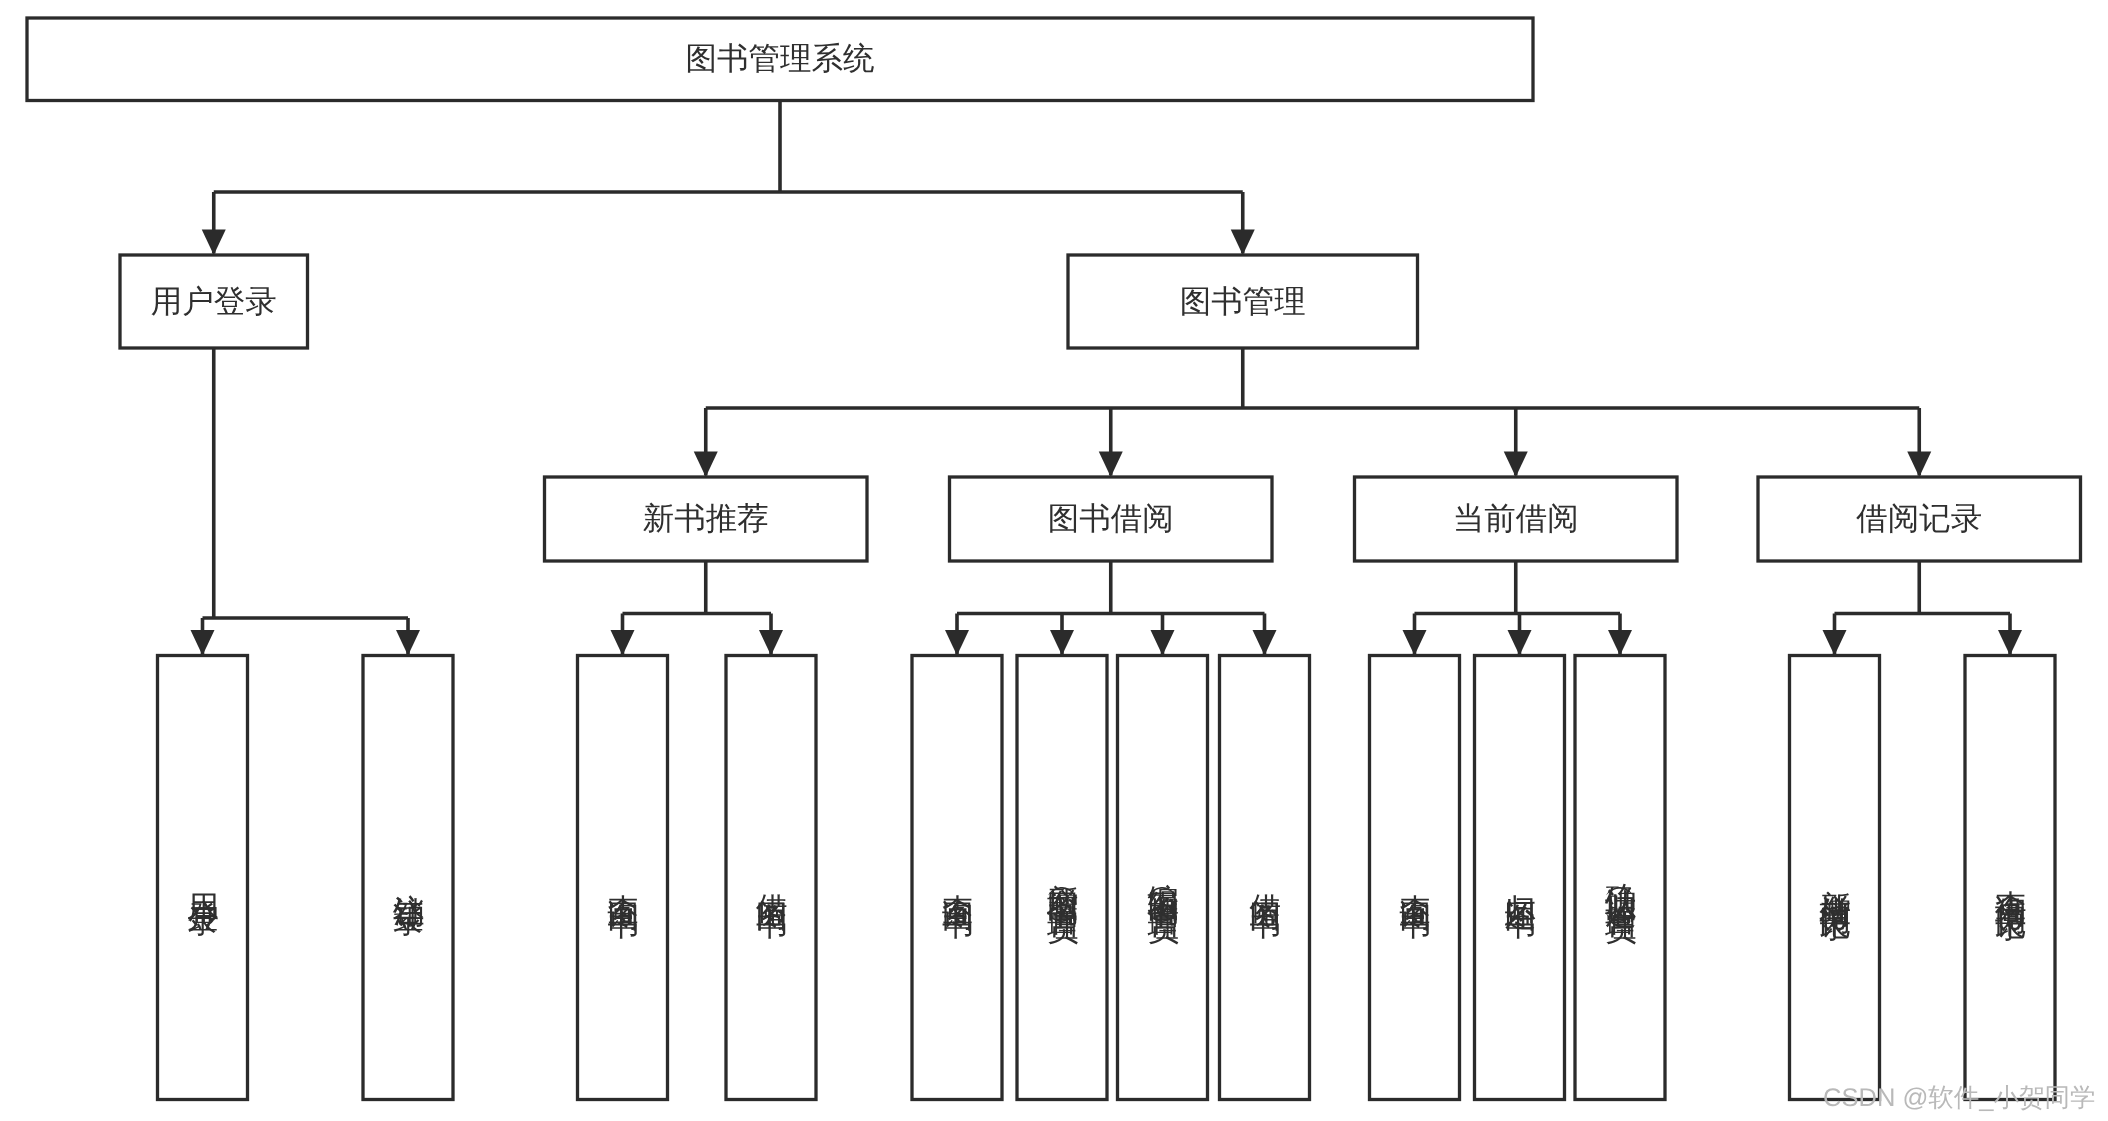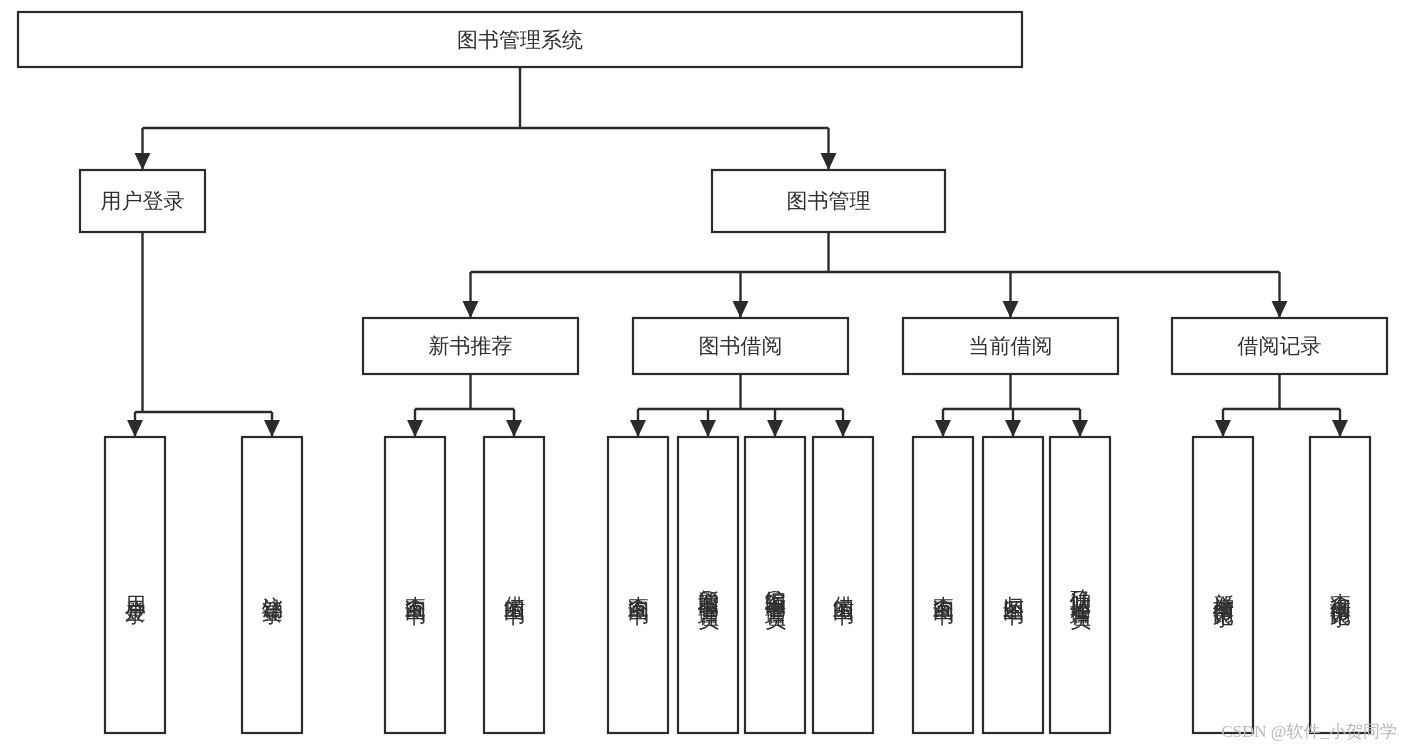--- a/index.html
+++ b/index.html
@@ -62,21 +62,21 @@
     display: flex;
     align-items: center;
     justify-content: center;
     white-space: nowrap;
     pointer-events: none;
   }
   #watermark {
     position: absolute;
     right: 8px;
     bottom: 4px;
-    font-family: Liberation Serif, serif;
+    font-family: Liberation Sans, sans-serif;
     font-size: 17px;
     color: #b9b9b9;
     white-space: nowrap;
   }
 </style>
 </head>
 <body>
 
 <div id="diagram-root">
   <svg id="diagram-canvas" viewBox="0 0 1405 747" xmlns="http://www.w3.org/2000/svg">

